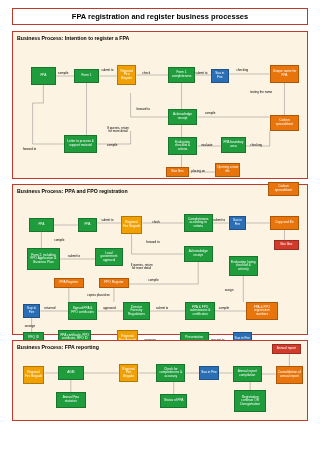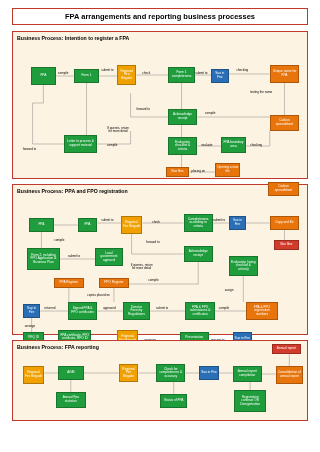--- a/index.html
+++ b/index.html
@@ -38,21 +38,21 @@
   }
   .lbl.w{white-space:normal;width:26px;text-align:center;line-height:1.1;}
   svg.wires{position:absolute;left:0;top:0;width:100%;height:100%;pointer-events:none;}
   svg.wires line, svg.wires path, svg.wires polyline{stroke:#6b6b6b;stroke-width:0.4;fill:none;}
 </style>
 </head>
 <body>
 
 <div class="page">
 
-  <div class="title">FPA arrangements and reporting business processes</div>
+  <div class="title">FPA registration and register business processes</div>
 
   <div class="panel p1">
     <div class="panel-title">Business Process: Intention to register a FPA</div>
     <div class="canvas">
       <svg class="wires" viewBox="0 0 300 135" preserveAspectRatio="none">
         <polyline points="44,33 62,33"></polyline>
         <polyline points="88,33 106,33"></polyline>
         <polyline points="126,32 158,32"></polyline>
         <polyline points="186,32 202,32"></polyline>
         <polyline points="220,31 262,31"></polyline>

